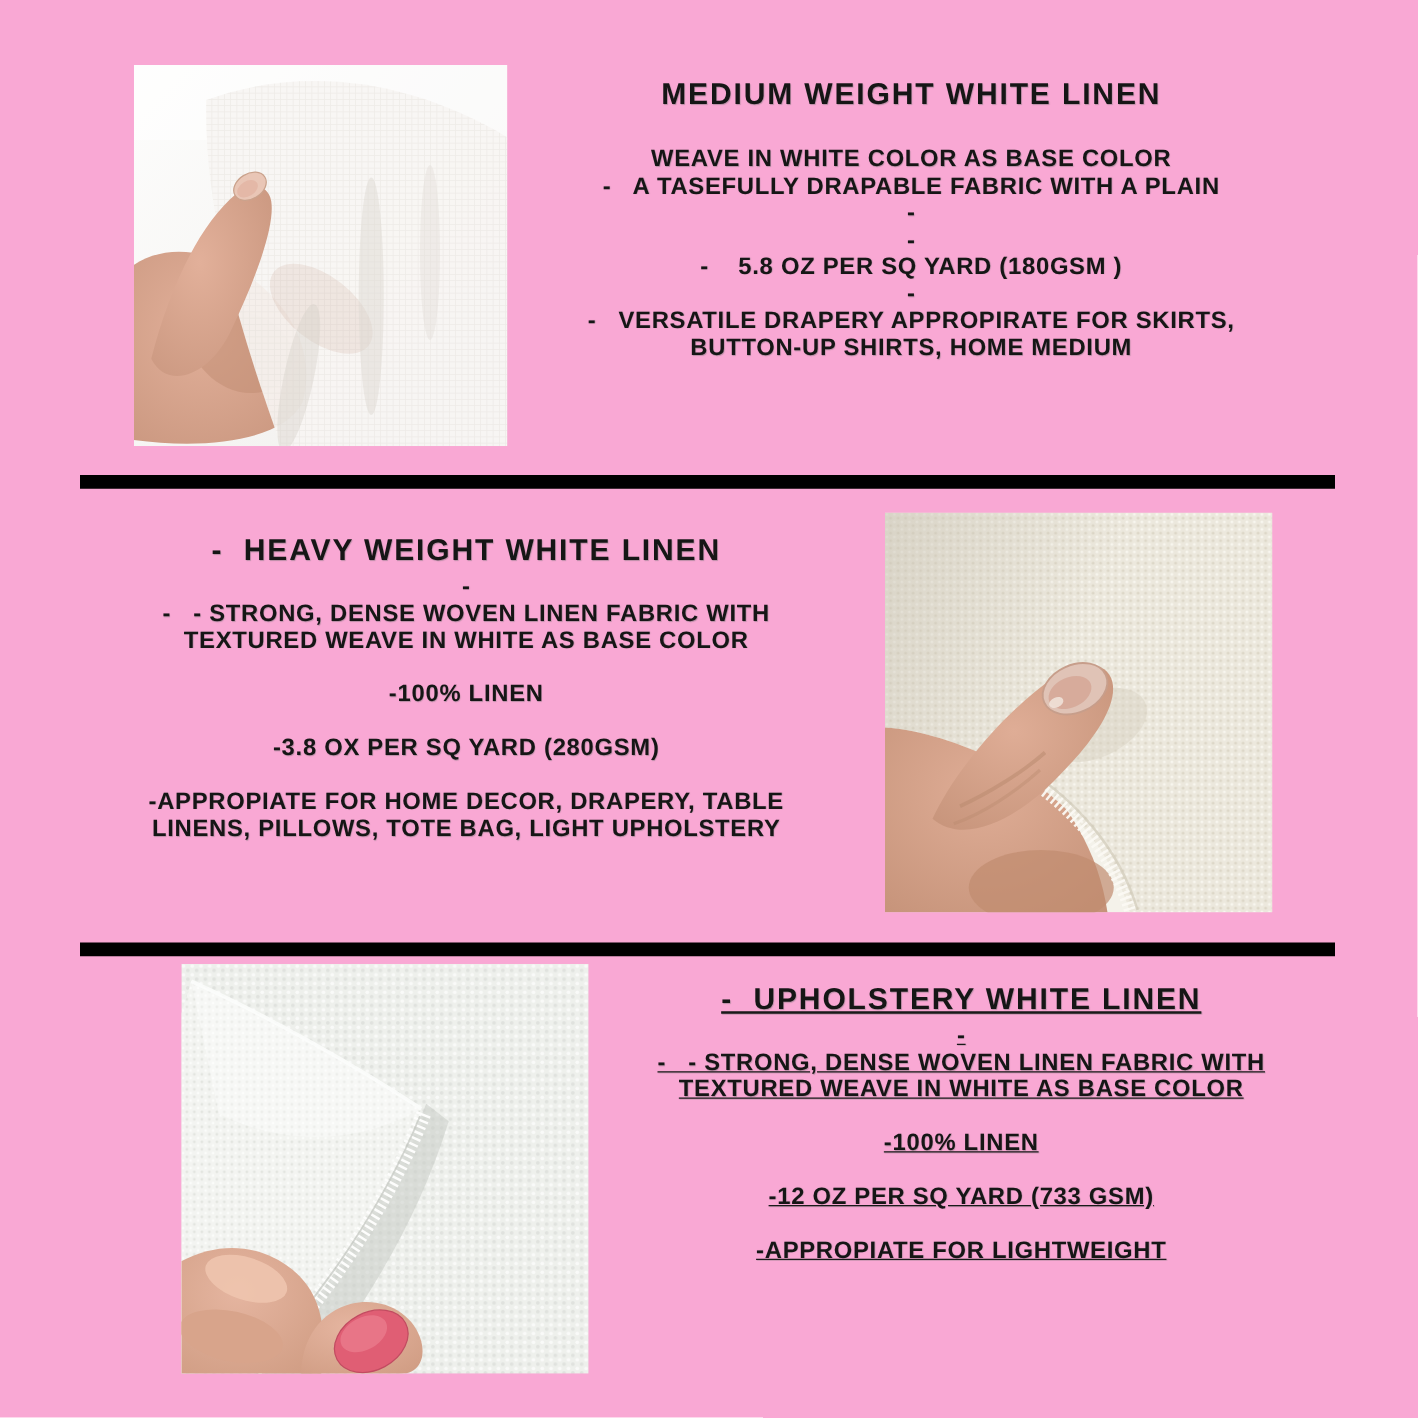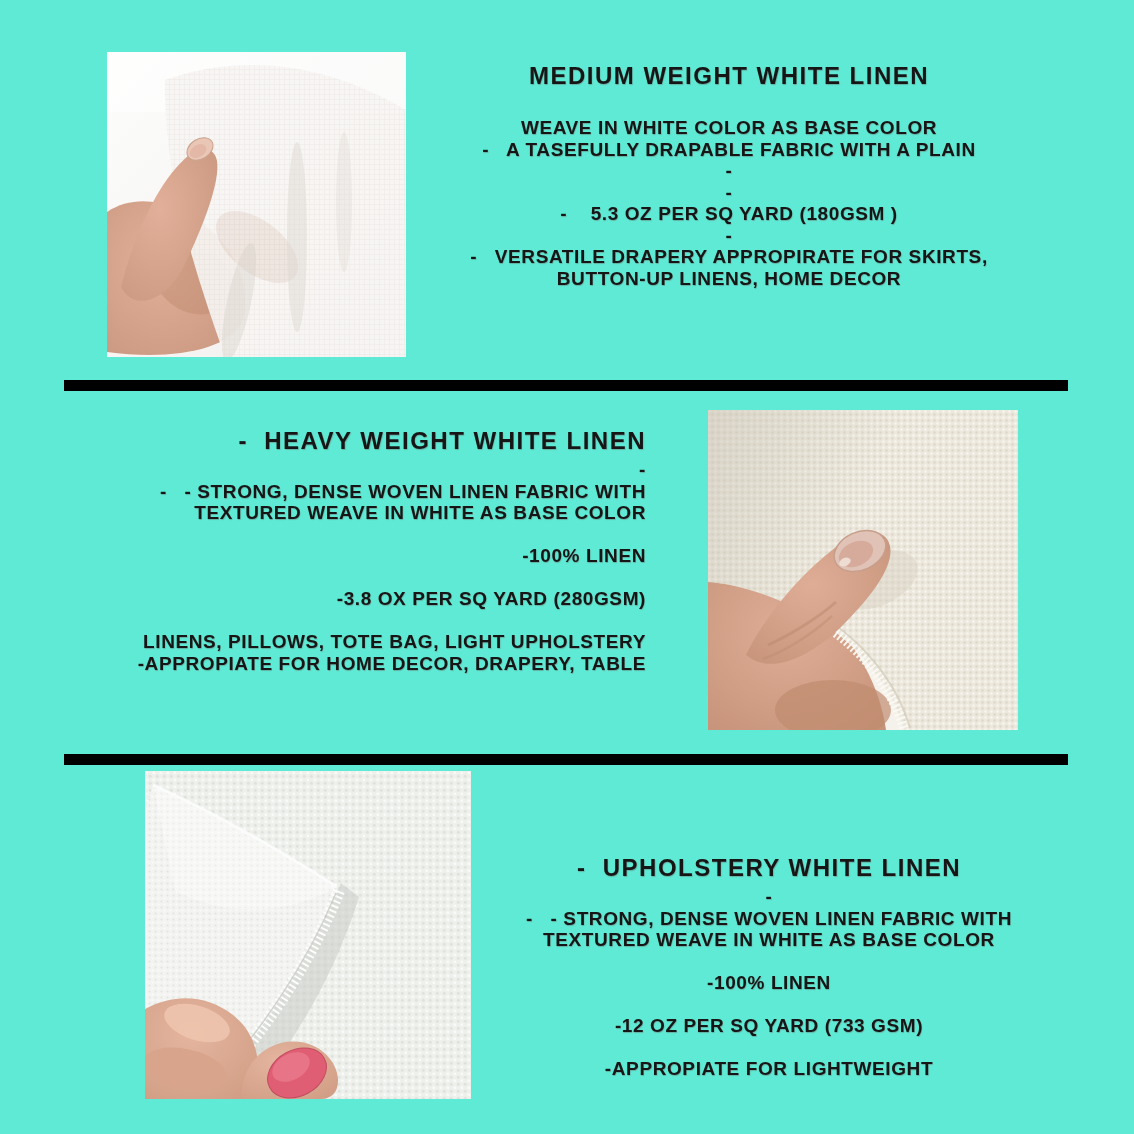--- a/index.html
+++ b/index.html
@@ -2,36 +2,36 @@
 <html><head>
 <meta charset="utf-8">
 <style>
   * { margin:0; padding:0; box-sizing:border-box; }
   html,body { background:#ffffff; }
   body {
     width:1134px; height:1134px;
     font-family:"Liberation Sans", sans-serif;
     color:#1a1a1a;
   }
-  .canvas { position:relative; width:1134px; height:1134px; background:#5eead4; overflow:hidden; }
+  .canvas { position:relative; width:1134px; height:1134px; background:#f9a8d4; overflow:hidden; }
 
   .divider { position:absolute; left:64px; width:1004px; height:11px; background:#000000; }
   .divider.d1 { top:380px; }
   .divider.d2 { top:754px; }
 
   .photo { position:absolute; overflow:hidden; }
   .photo svg { display:block; width:100%; height:100%; }
   .photo-1 { left:107px; top:52px;  width:299px; height:305px; }
   .photo-2 { left:708px; top:410px; width:310px; height:320px; }
   .photo-3 { left:145px; top:771px; width:326px; height:328px; }
 
   .text-col { position:absolute; text-align:center; font-weight:bold; }
   .text-col-1 { left:448px; top:62px;  width:562px; }
-  .text-col-2 { left:100px; top:427px; width:546px;text-align:right; }
-  .text-col-3 { left:494px; top:854px; width:550px; }
+  .text-col-2 { left:100px; top:427px; width:546px; }
+  .text-col-3 { left:494px; top:786px; width:550px;text-decoration:underline; }
 
   .title {
     font-size:24px; line-height:28px; letter-spacing:1.5px;
     white-space:pre; color:#161616;
     text-shadow:0.6px 0.6px 0.8px rgba(110,110,110,0.45);
   }
   .text-col-1 .title { margin-bottom:27px; }
   .text-col-2 .title, .text-col-3 .title { margin-bottom:4px; }
 
   .line {
@@ -81,42 +81,42 @@
           <ellipse cx="91" cy="99" rx="9" ry="6" transform="rotate(-32 91 99)" fill="#e2b4a4" opacity="0.8"></ellipse>
         </g>
       </svg>
     </figure>
     <div class="text-col text-col-1">
       <h2 class="title">MEDIUM WEIGHT WHITE LINEN</h2>
       <p class="line">WEAVE IN WHITE COLOR AS BASE COLOR</p>
       <p class="line">-   A TASEFULLY DRAPABLE FABRIC WITH A PLAIN</p>
       <p class="line">-</p>
       <p class="line">-</p>
-      <p class="line">-    5.3 OZ PER SQ YARD (180GSM )</p>
+      <p class="line">-    5.8 OZ PER SQ YARD (180GSM )</p>
       <p class="line">-</p>
       <p class="line">-   VERSATILE DRAPERY APPROPIRATE FOR SKIRTS,</p>
-      <p class="line">BUTTON-UP LINENS, HOME DECOR</p>
+      <p class="line">BUTTON-UP SHIRTS, HOME MEDIUM</p>
     </div>
   </section>
 
   <div class="divider d1"></div>
 
   <section>
     <div class="text-col text-col-2">
       <h2 class="title">-  HEAVY WEIGHT WHITE LINEN</h2>
       <p class="line">-</p>
       <p class="line">-   - STRONG, DENSE WOVEN LINEN FABRIC WITH</p>
       <p class="line">TEXTURED WEAVE IN WHITE AS BASE COLOR</p>
       <p class="line"></p>
       <p class="line">-100% LINEN</p>
       <p class="line"></p>
       <p class="line">-3.8 OX PER SQ YARD (280GSM)</p>
       <p class="line"></p>
+      <p class="line">-APPROPIATE FOR HOME DECOR, DRAPERY, TABLE</p>
       <p class="line">LINENS, PILLOWS, TOTE BAG, LIGHT UPHOLSTERY</p>
-      <p class="line">-APPROPIATE FOR HOME DECOR, DRAPERY, TABLE</p>
     </div>
     <figure class="photo photo-2">
       <svg viewBox="0 0 310 320">
         <defs>
           <pattern id="p2w" width="6" height="6" patternUnits="userSpaceOnUse">
             <rect width="6" height="6" fill="#ece8dd"></rect>
             <circle cx="1.5" cy="1.5" r="1.2" fill="#f8f6ef"></circle>
             <circle cx="4.5" cy="4.5" r="1.2" fill="#ddd7c8"></circle>
           </pattern>
           <radialGradient id="p2skin" cx="0.45" cy="0.4" r="0.95">

